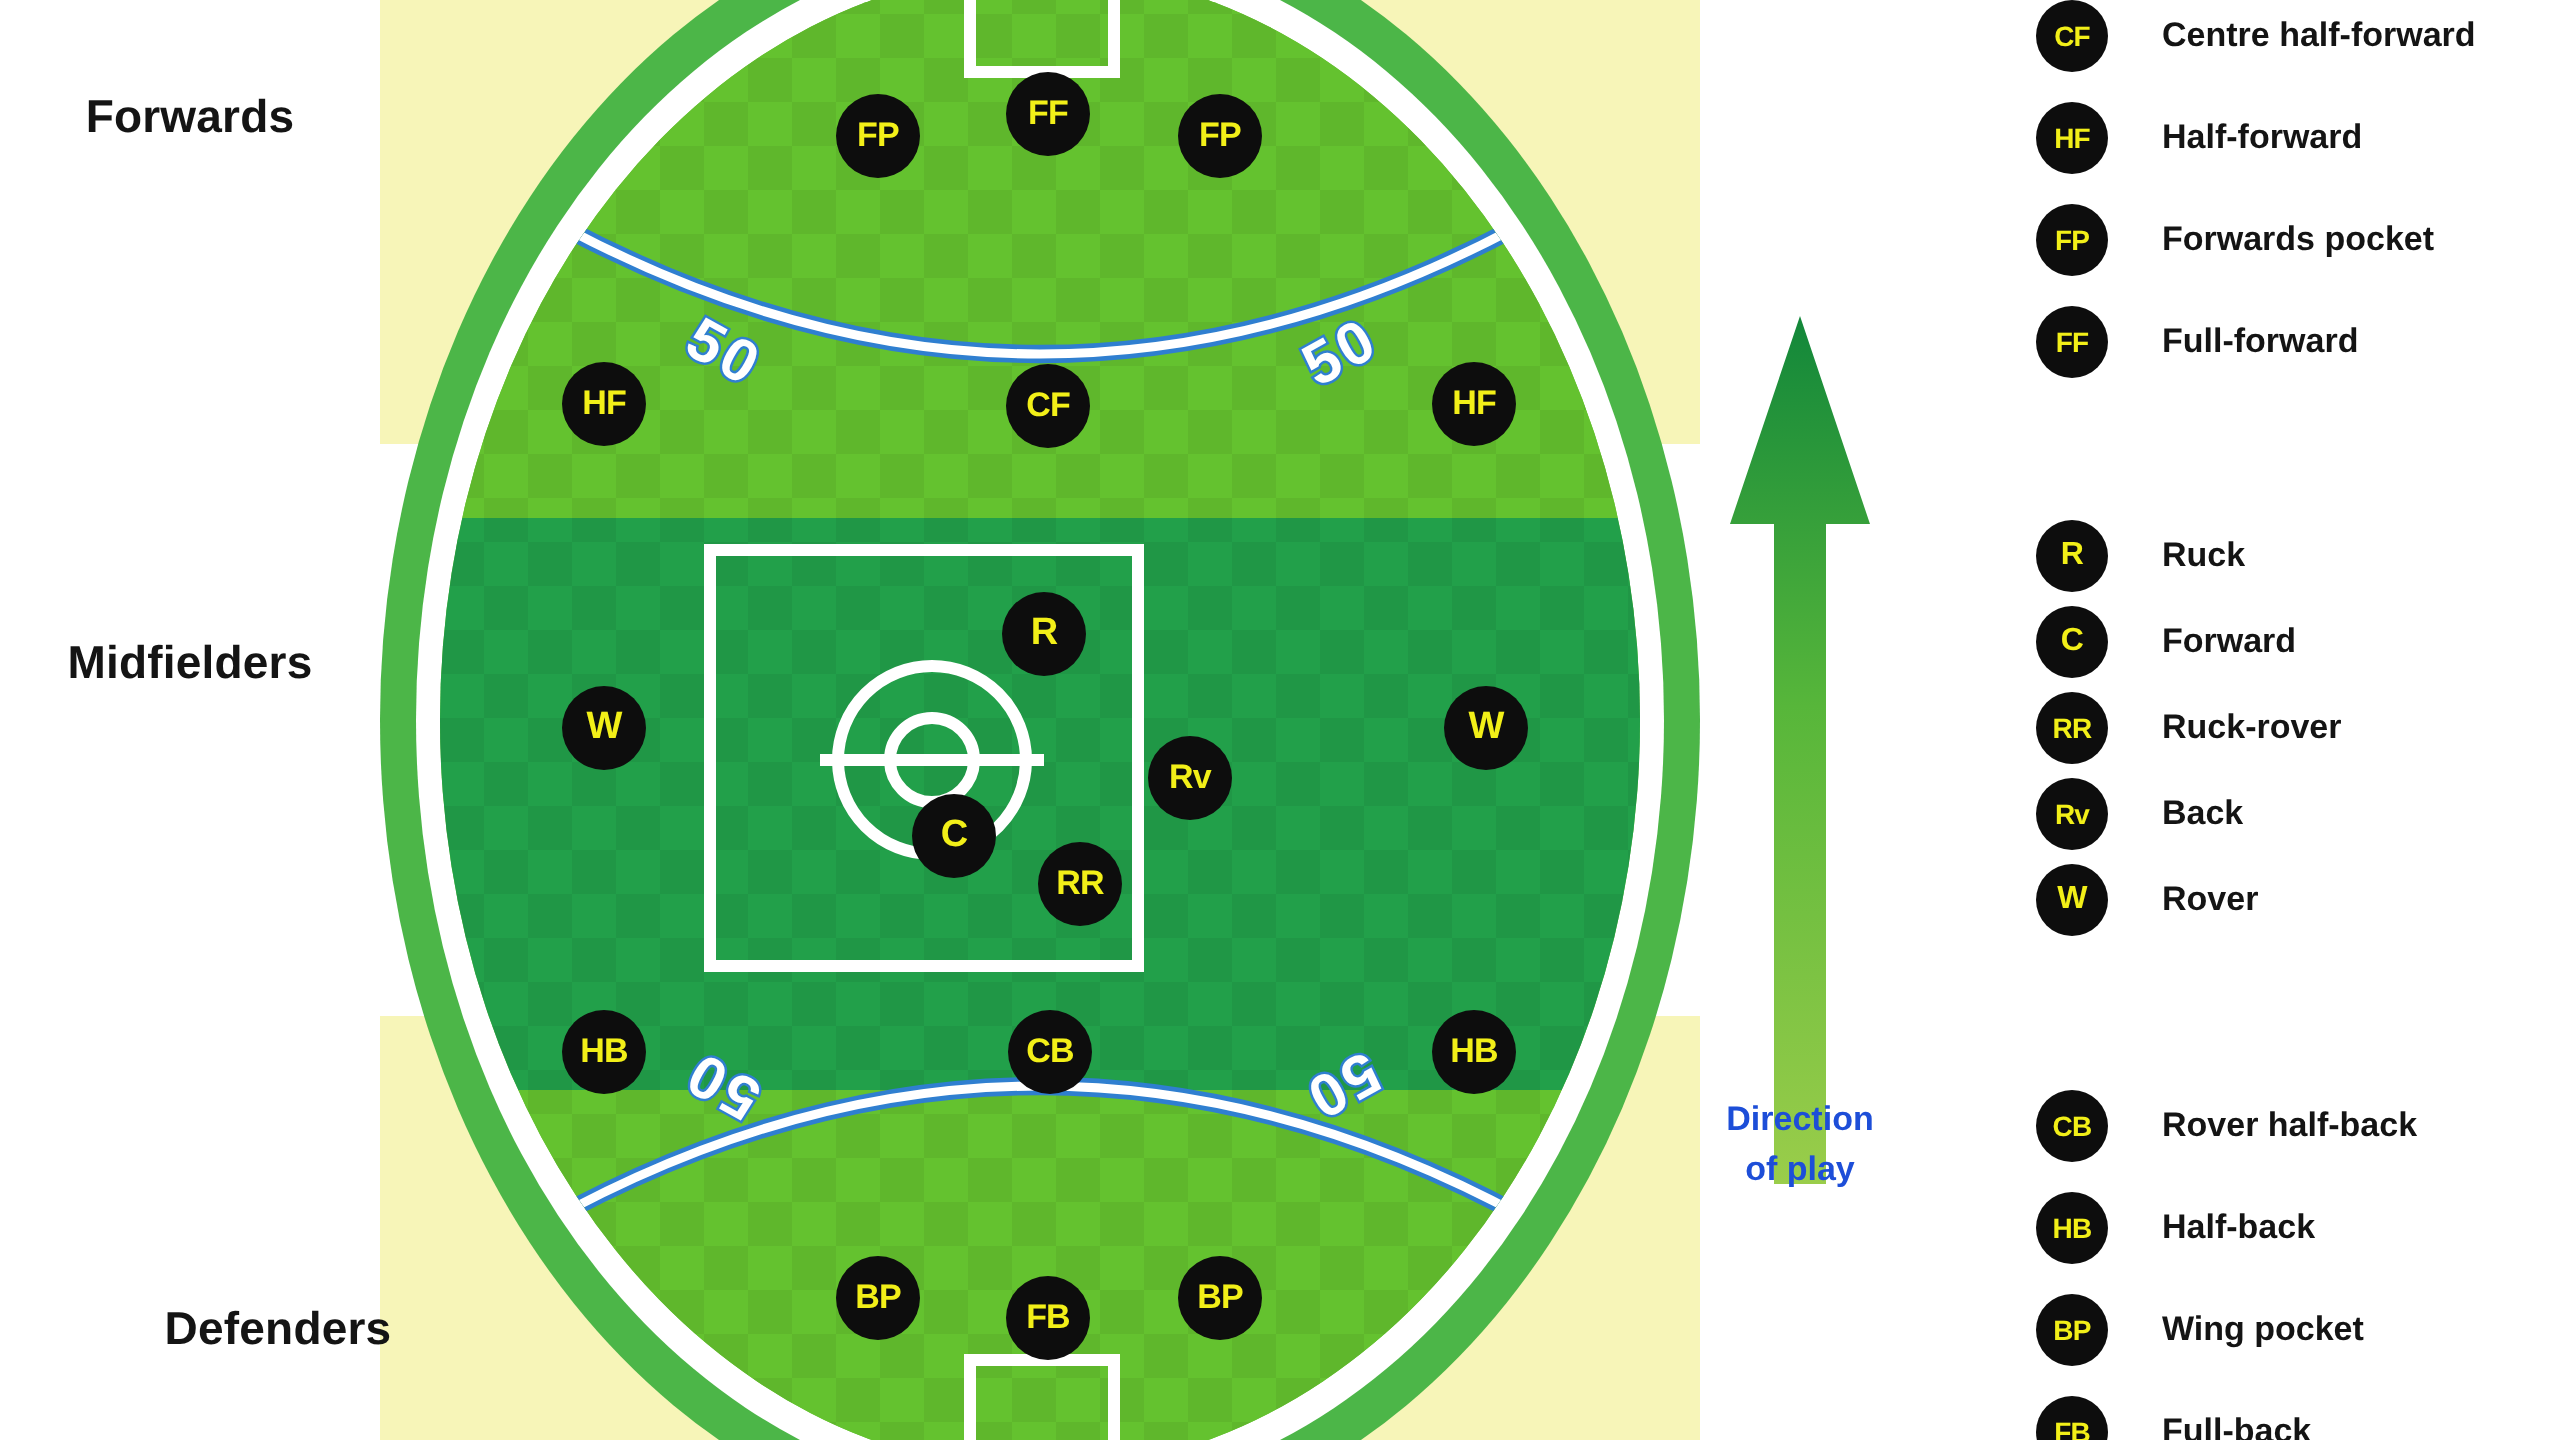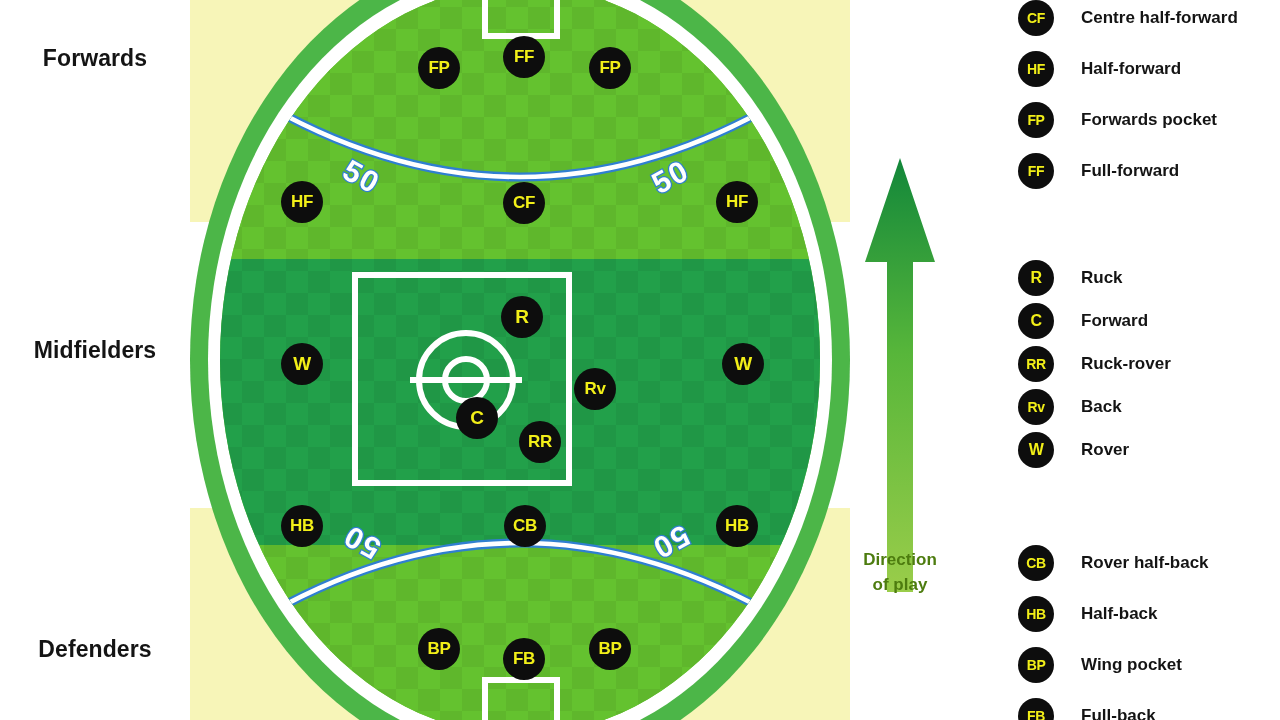--- a/index.html
+++ b/index.html
@@ -15,22 +15,22 @@
   #band-forwards{top:0;height:222px;background:#f7f5b8;}
   #band-mid{top:222px;height:286px;background:#ffffff;}
   #band-defenders{top:508px;height:212px;background:#f7f5b8;}
 
   
   .zone-label{
     position:absolute;left:0;width:190px;text-align:center;
     font-size:23px;font-weight:bold;color:#141414;letter-spacing:.1px;
   }
   #label-forwards{top:45px;}
-  #label-mid{top:337px;text-align:center;}
-  #label-defenders{top:636px;}
+  #label-mid{top:318px;text-align:center;}
+  #label-defenders{top:651px;margin-left:44px;}
 
   
   #oval-wrap{position:absolute;left:190px;top:-52px;width:660px;height:824px;}
   
   #oval-outer{
     position:absolute;left:0;top:0;width:660px;height:824px;
     border-radius:50%;background:#4cb648;
   }
   
   #oval-white{
@@ -103,21 +103,21 @@
     font-size:19px;font-weight:bold;line-height:42px;text-align:center;
     letter-spacing:-.4px;
   }
   .player.small-txt{font-size:17px;}
 
   
   #arrow-wrap{position:absolute;left:855px;top:152px;width:90px;height:440px;}
   #arrow-svg{display:block;}
   #direction-label{
     position:absolute;left:830px;top:548px;width:140px;text-align:center;
-    font-size:17px;font-weight:bold;color:#4d7c0f;line-height:1.45;
+    font-size:17px;font-weight:bold;color:#1d4ed8;line-height:1.45;
   }
 
   
   #legend{position:absolute;left:1018px;top:0;width:262px;height:720px;}
   .legend-group{position:absolute;left:0;width:262px;}
   #legend-forwards{top:-8px;}
   #legend-mid{top:256px;}
   #legend-defenders{top:537px;}
   .legend-row{display:flex;align-items:center;height:51px;}
   .legend-row.tight{height:43px;}

